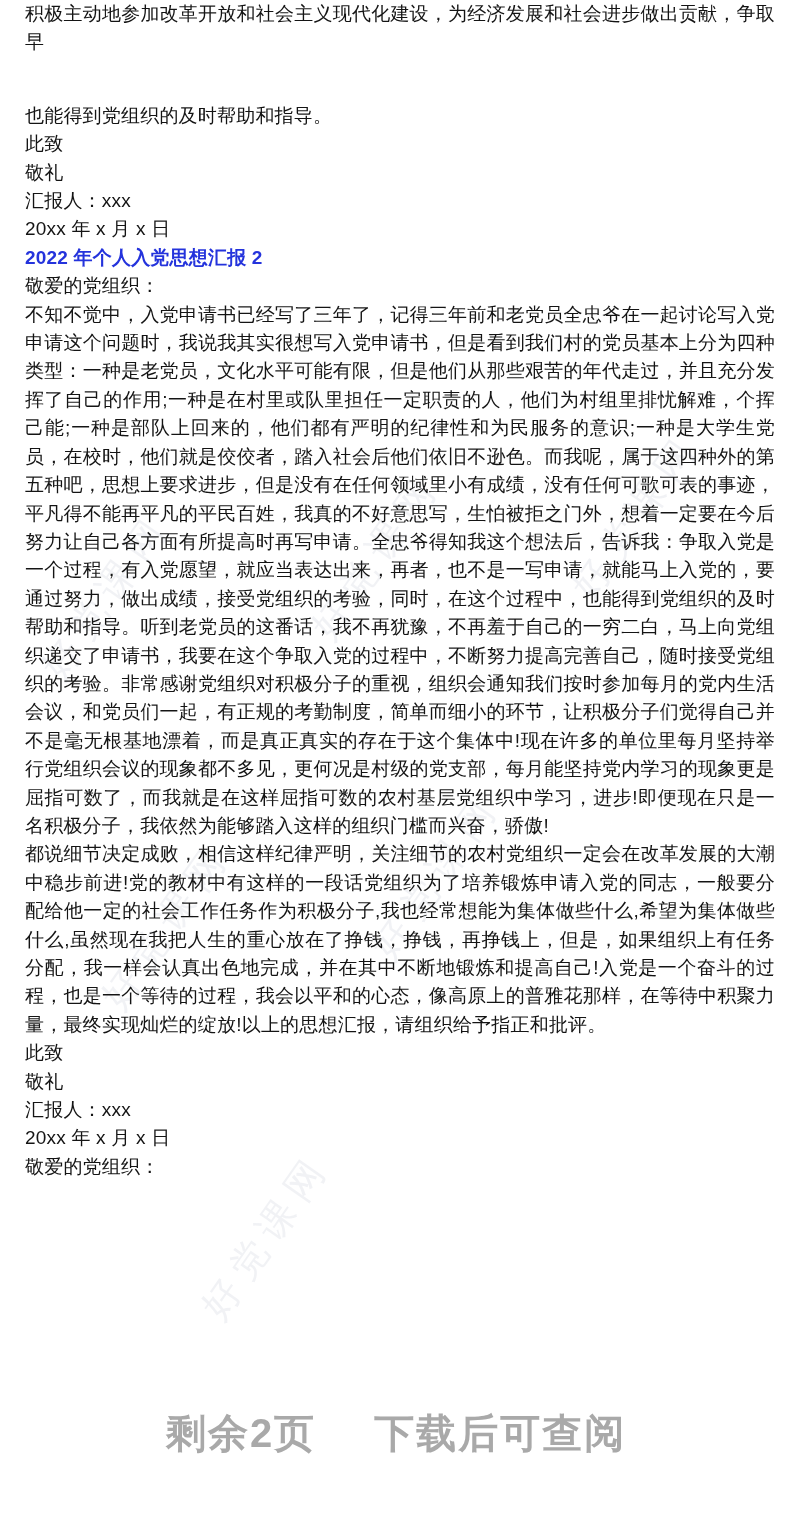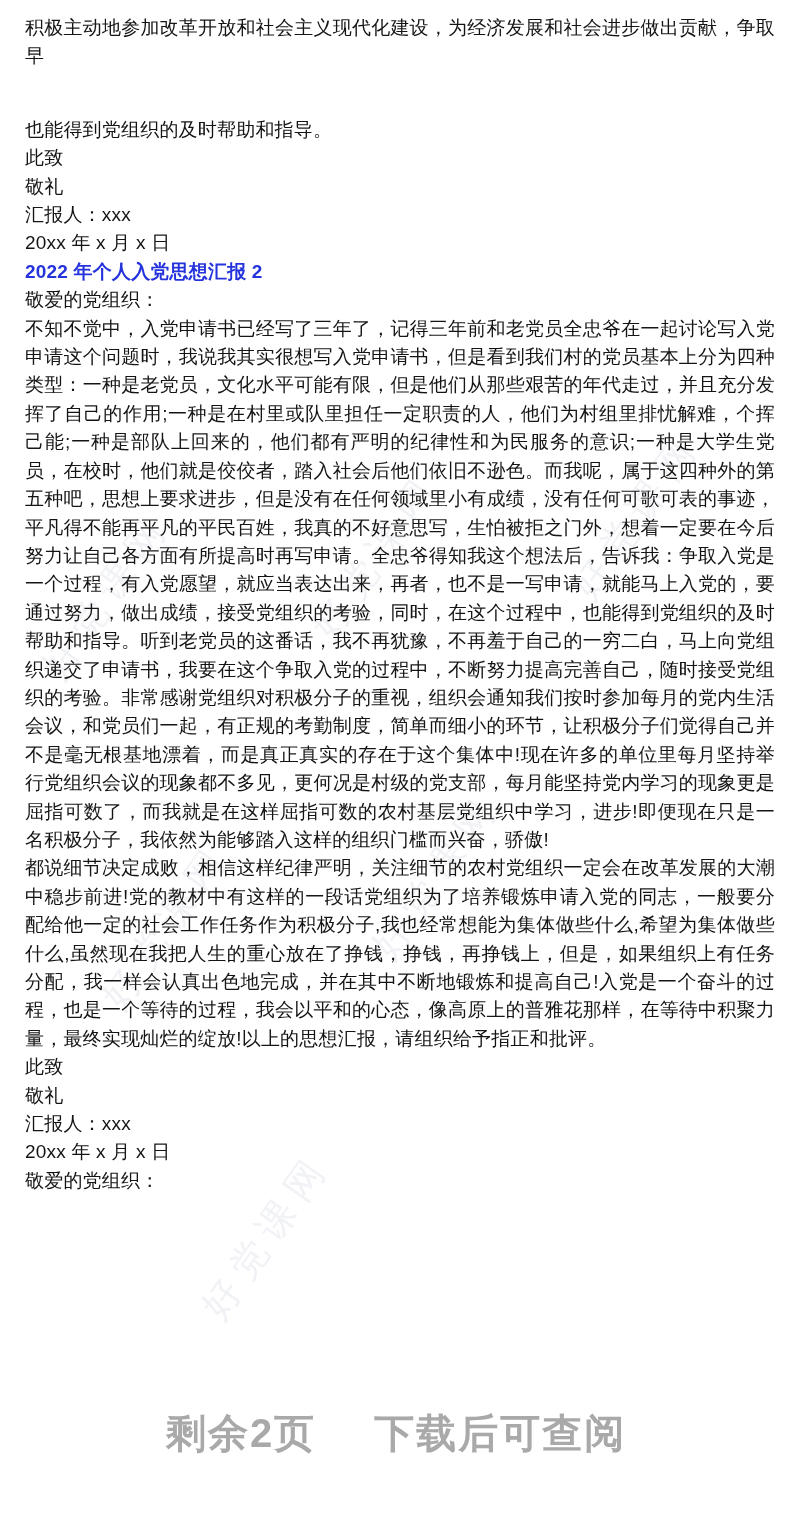--- a/index.html
+++ b/index.html
@@ -7,21 +7,21 @@
     width:800px;height:1514px;
     background:#ffffff;
     position:relative;
     overflow:hidden;
     font-family:"Liberation Sans","DejaVu Sans",sans-serif;
     color:#141414;
   }
   .page{
     position:relative;
     z-index:1;
-    padding:14px 25px 0 25px;
+    padding:0 25px 0 25px;
   }
   p.doc-line{
     margin:0;
     font-size:19px;
     line-height:28.4px;
     text-align:justify;
     text-justify:inter-ideograph;
     word-break:break-all;
     letter-spacing:0.2px;
   }

